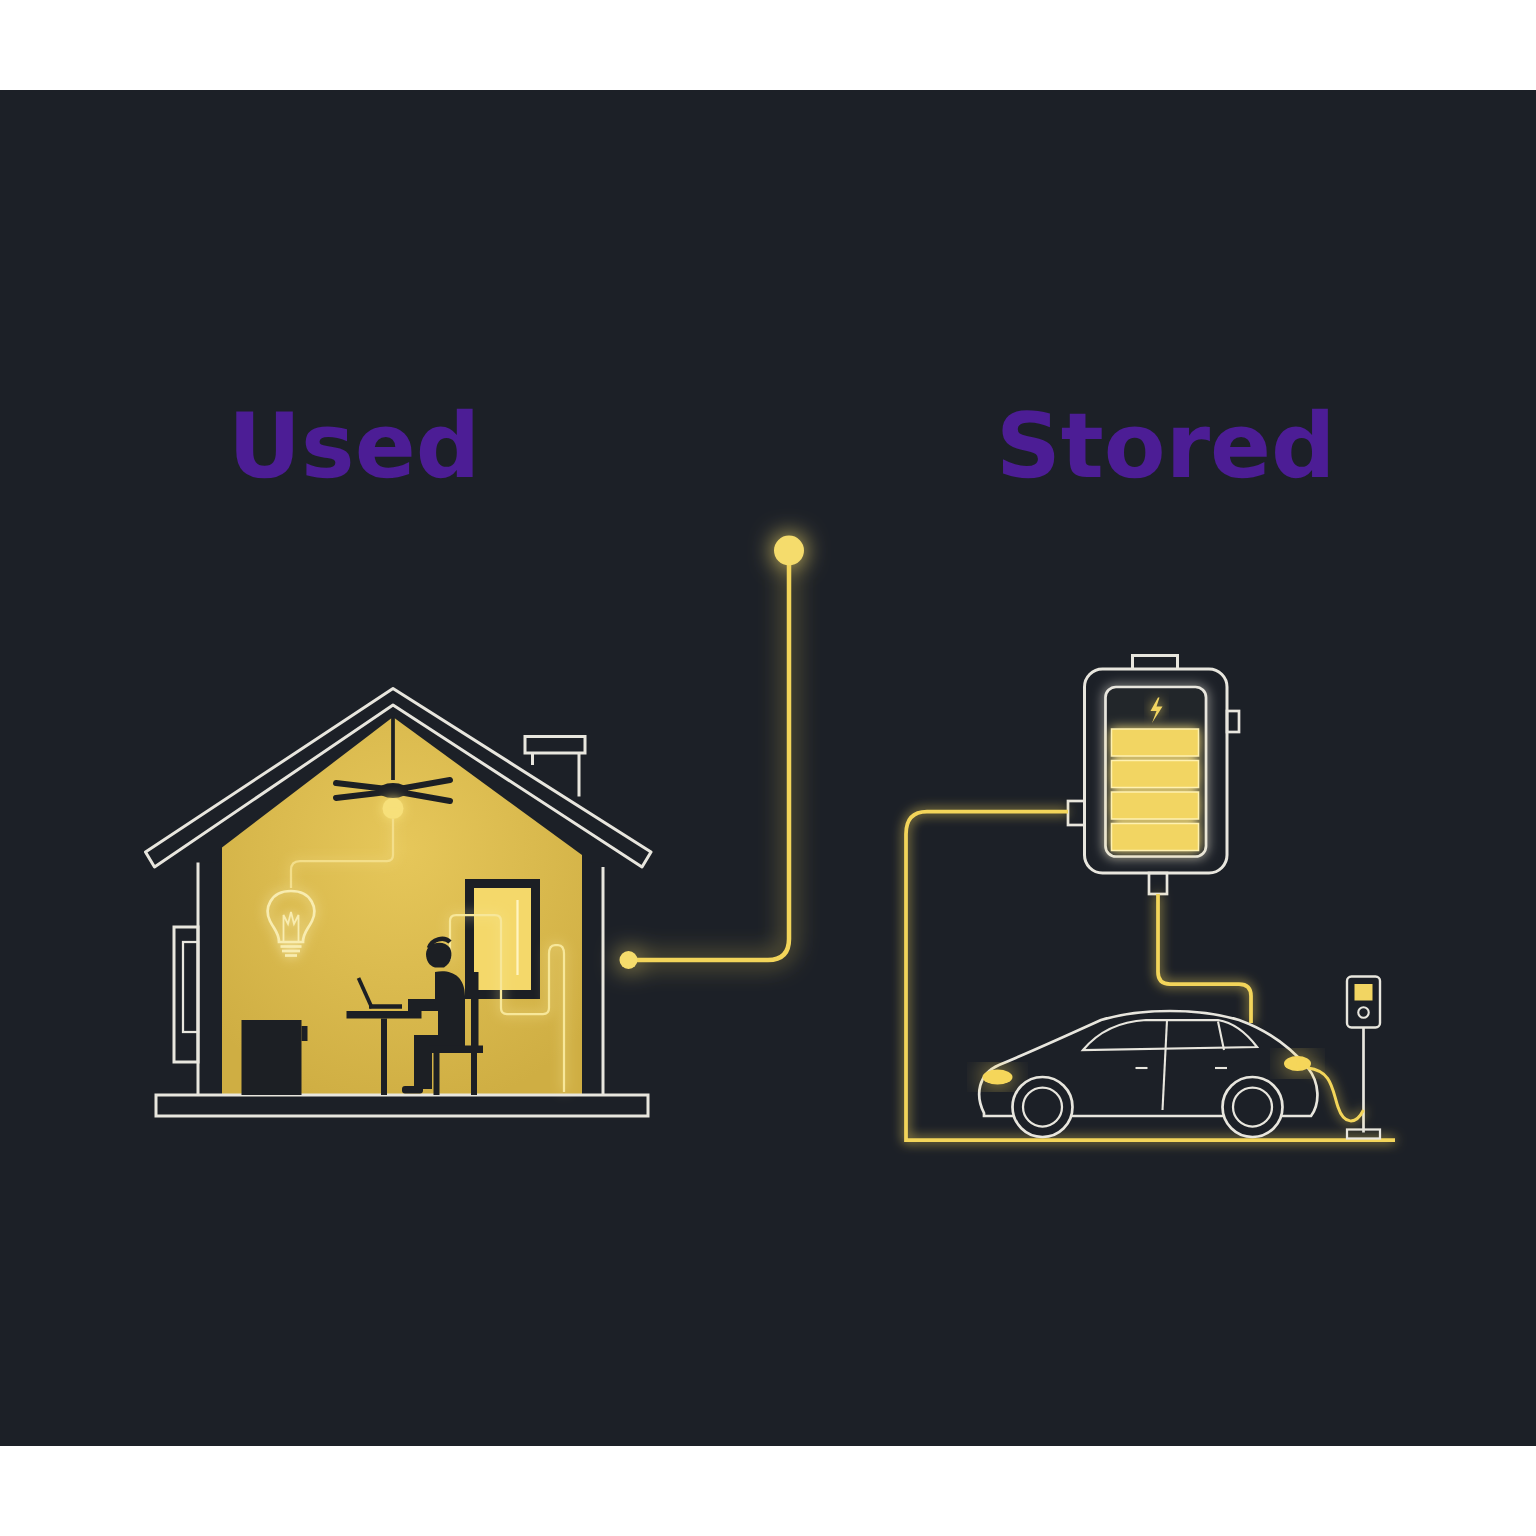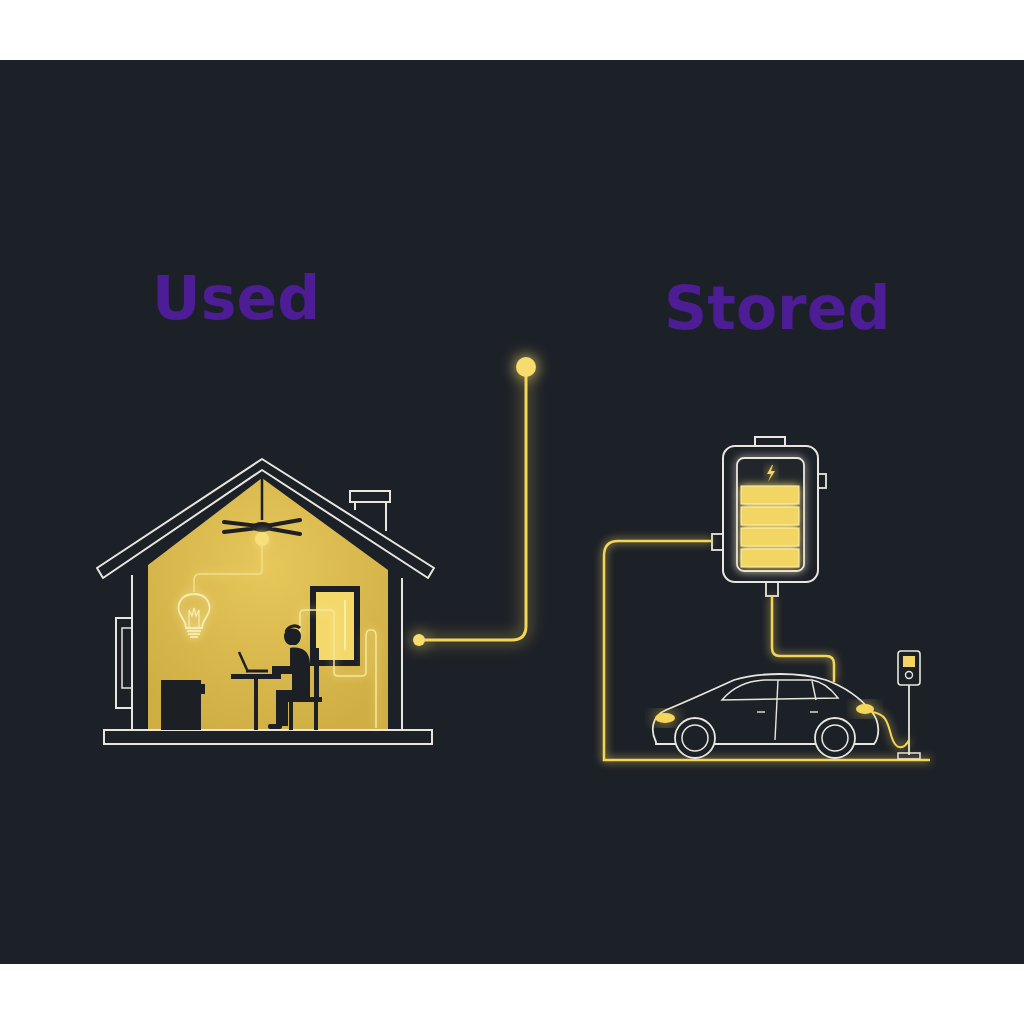--- a/index.html
+++ b/index.html
@@ -7,21 +7,21 @@
   .panel {
     position: absolute; left: 0; top: 60px; width: 1024px; height: 904px;
     background: #1c2027;
   }
   .title {
     position: absolute; top: 268px; margin: 0;
     font-family: "DejaVu Sans", sans-serif; font-weight: bold;
     font-size: 60px; color: #4c1d95; letter-spacing: 0px; line-height: 1;
   }
   .title-used { left: 152px; }
-  .title-stored { left: 664px; margin-top: 10px; }
+  .title-stored { left: 664px; }
   svg.art { position: absolute; left: 0; top: 0; width: 1024px; height: 1024px; }
 </style>
 </head>
 <body>
 
 <div class="panel"></div>
 
 <h1 class="title title-used">Used</h1>
 <h1 class="title title-stored">Stored</h1>
 

